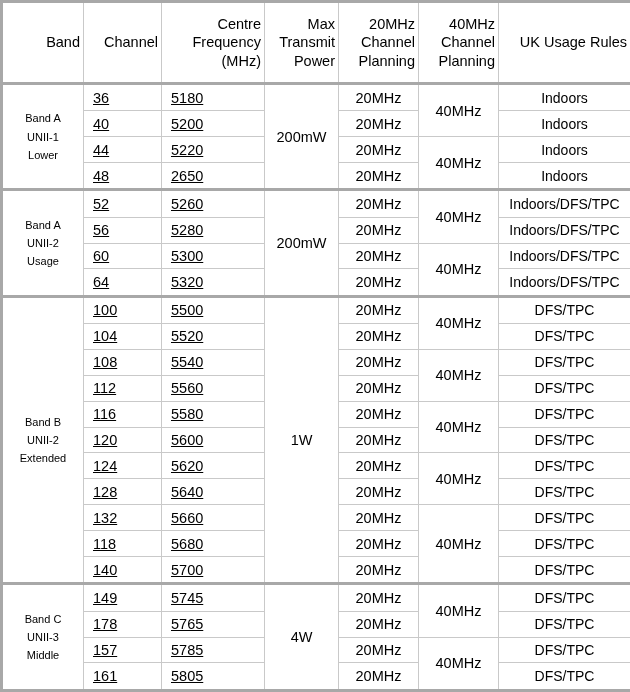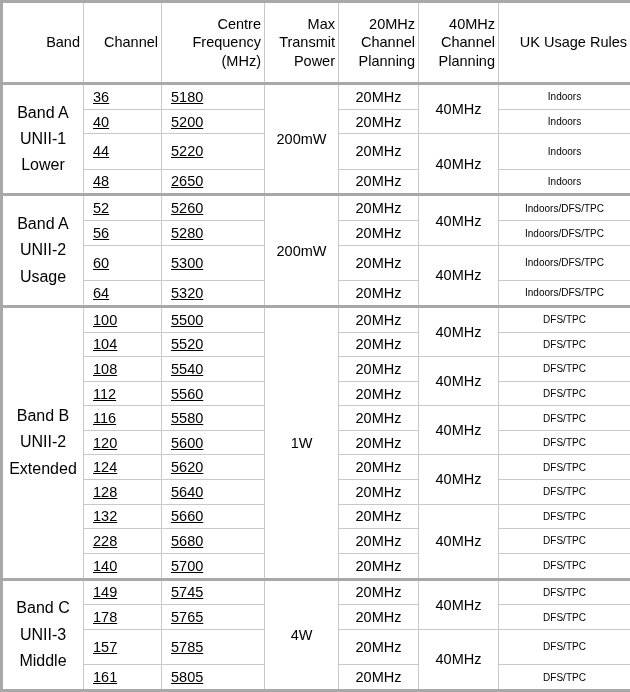--- a/index.html
+++ b/index.html
@@ -56,21 +56,21 @@
     line-height: 1.28;
     padding: 4px 3px;
     border-bottom: 3px solid #a8a8a8;
     height: 82px;
   }
   thead th .hline { display: block; }
 
   
   td.band-cell {
     text-align: center;
-    font-size: 16px;
+    font-size: 11px;
     line-height: 1.65;
     padding: 2px;
   }
   td.band-cell .bline { display: block; white-space: nowrap; }
 
   
   td.num {
     text-align: left;
     font-size: 14.5px;
     padding-left: 9px;
@@ -78,21 +78,21 @@
   }
 
   
   td.ctr {
     text-align: center;
     font-size: 14.5px;
   }
 
   td.rules {
     text-align: center;
-    font-size: 10px;
+    font-size: 14px;
     white-space: nowrap;
   }
 
   
   tr.band-start > td {
     border-top: 3px solid #a8a8a8;
   }
 </style>
 </head>
 <body>
@@ -265,21 +265,21 @@
           <td class="rules">DFS/TPC</td>
         </tr>
         <tr>
           <td class="num">132</td>
           <td class="num">5660</td>
           <td class="ctr">20MHz</td>
           <td class="ctr" rowspan="3">40MHz</td>
           <td class="rules">DFS/TPC</td>
         </tr>
         <tr>
-          <td class="num">228</td>
+          <td class="num">118</td>
           <td class="num">5680</td>
           <td class="ctr">20MHz</td>
           <td class="rules">DFS/TPC</td>
         </tr>
         <tr>
           <td class="num">140</td>
           <td class="num">5700</td>
           <td class="ctr">20MHz</td>
           <td class="rules">DFS/TPC</td>
         </tr>

